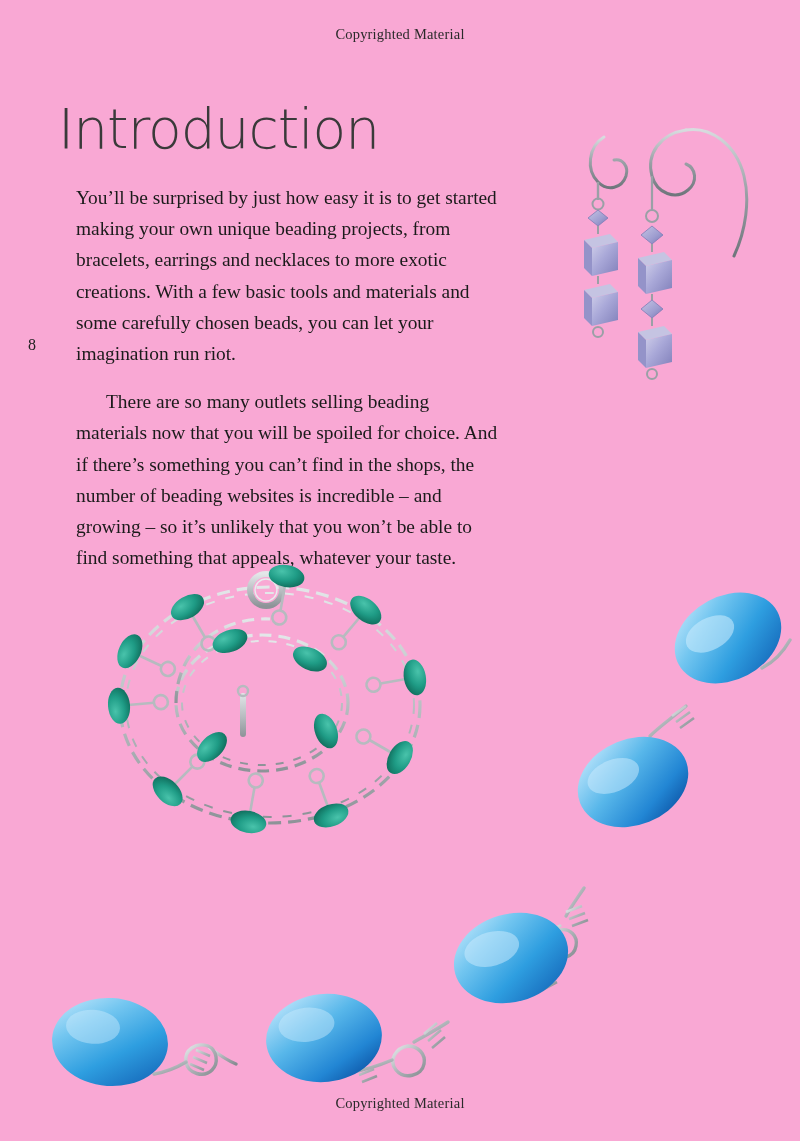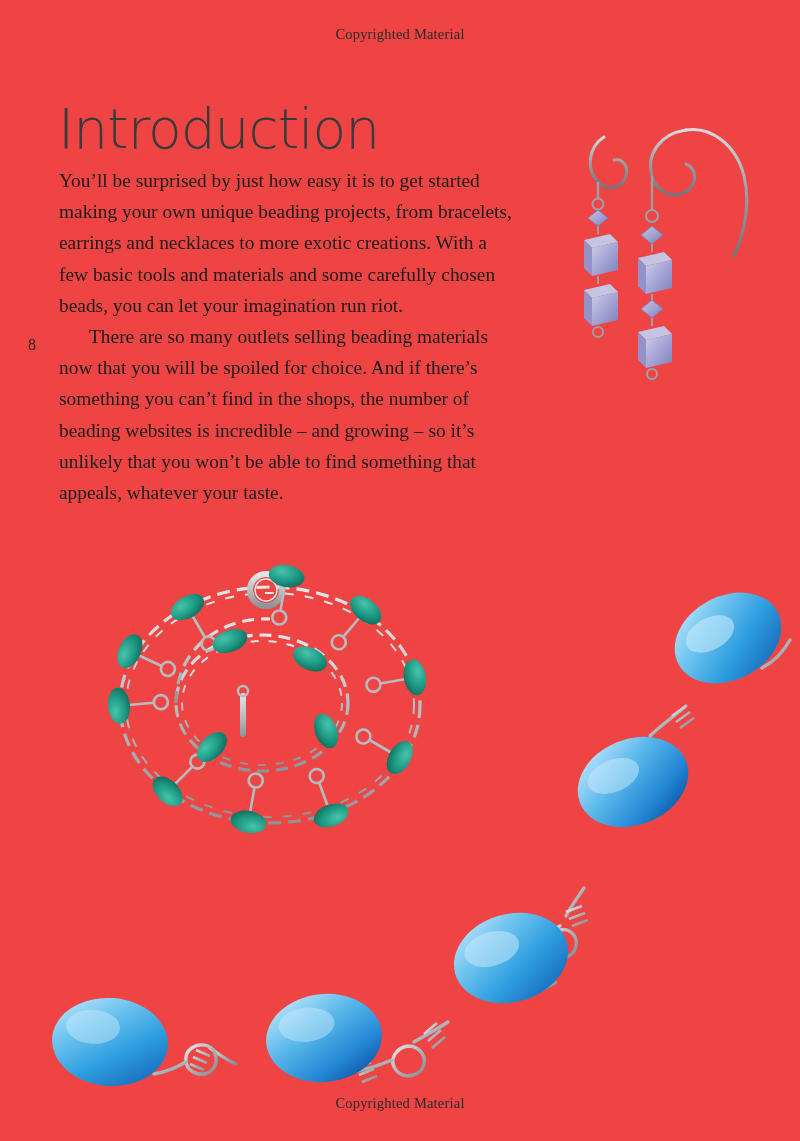--- a/index.html
+++ b/index.html
@@ -12,21 +12,21 @@
     height: 1141px;
     position: relative;
     overflow: hidden;
     font-family: "Liberation Serif", serif;
     color: #1a1a1a;
   }
 
   .page {
     position: absolute;
     inset: 0;
-    background: #ef4444;
+    background: #f9a8d4;
   }
 
   .watermark {
     position: absolute;
     left: 0;
     width: 100%;
     text-align: center;
     font-family: "Liberation Serif", serif;
     font-size: 14.5px;
     letter-spacing: 0.2px;
@@ -60,21 +60,21 @@
     position: absolute;
     left: 59px;
     top: 165px;
     width: 456px;
     font-family: "Liberation Serif", serif;
     font-size: 19.4px;
     line-height: 31.2px;
     color: #1b1b1b;
     text-align: left;
   }
-  .body-copy p { margin: 0; }
+  .body-copy p { margin: 17px; }
   .body-copy p.indent { text-indent: 30px; font-family: Liberation Serif, serif; }
 
   
   .art { position: absolute; }
 
   
   .earrings { left: 500px; top: 100px; width: 290px; height: 340px; }
 
   
   .bracelet { left: 80px; top: 545px; width: 400px; height: 320px; }

